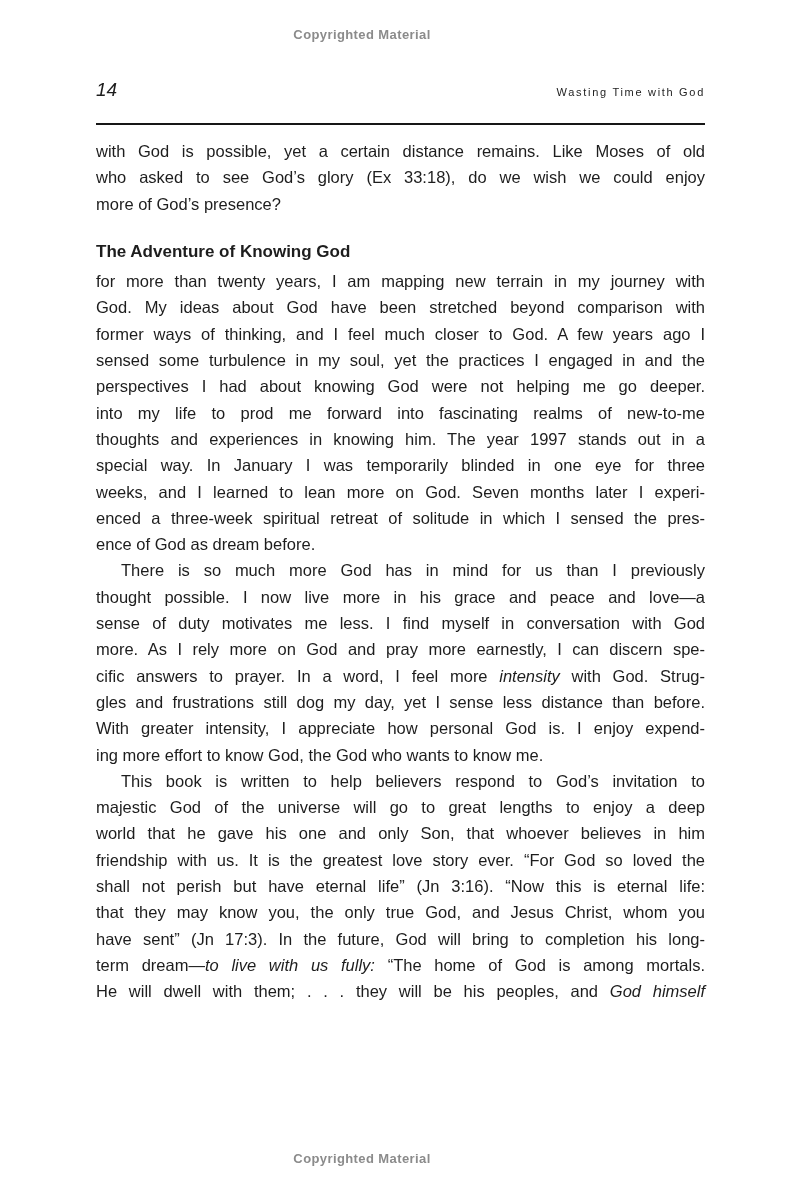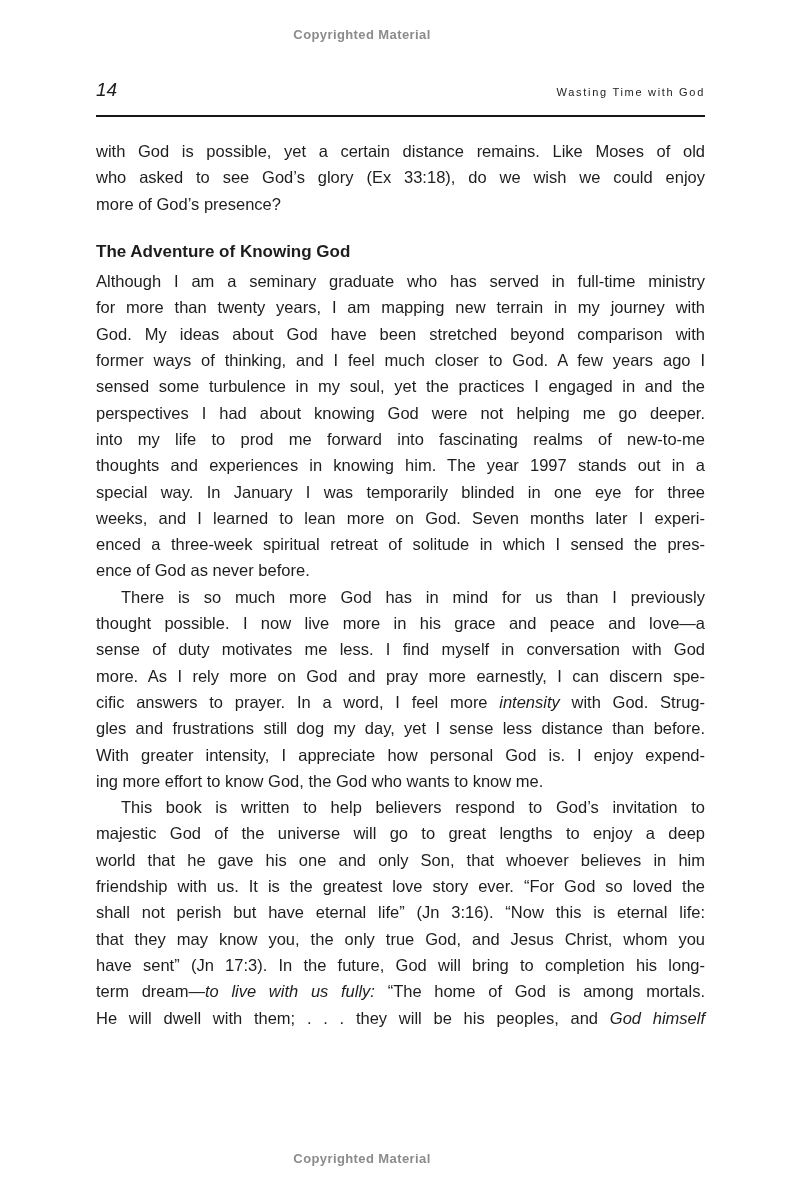--- a/index.html
+++ b/index.html
@@ -23,21 +23,21 @@
     letter-spacing: 0.4px;
   }
   .copyright.top { top: 27px; }
   .copyright.bottom { top: 1151px; }
   .header {
     position: absolute;
     left: 96px;
     width: 609px;
     top: 80px;
     border-bottom: 2px solid #161616;
-    padding-bottom: 13px;
+    padding-bottom: 21px;
   }
   .header-inner {
     display: flex;
     justify-content: space-between;
     align-items: baseline;
   }
   .page-number {
     font-style: italic;
     font-size: 19px;
     line-height: 20px;
@@ -87,32 +87,31 @@
   </div>
 
   <div class="page-body">
       <div class="paragraph">
         <div class="line"><span>with God is possible, yet a certain distance remains. Like Moses of old</span></div>
         <div class="line"><span>who asked to see God’s glory (Ex 33:18), do we wish we could enjoy</span></div>
         <div class="line last"><span>more of God’s presence?</span></div>
       </div>
       <div class="heading">The Adventure of Knowing God</div>
       <div class="paragraph">
-        <div class="line"><span>Although I am a seminary graduate who has served in full-time ministry</span></div>
         <div class="line"><span>for more than twenty years, I am mapping new terrain in my journey with</span></div>
         <div class="line"><span>God. My ideas about God have been stretched beyond comparison with</span></div>
         <div class="line"><span>former ways of thinking, and I feel much closer to God. A few years ago I</span></div>
         <div class="line"><span>sensed some turbulence in my soul, yet the practices I engaged in and the</span></div>
         <div class="line"><span>perspectives I had about knowing God were not helping me go deeper.</span></div>
         <div class="line"><span>into my life to prod me forward into fascinating realms of new-to-me</span></div>
         <div class="line"><span>thoughts and experiences in knowing him. The year 1997 stands out in a</span></div>
         <div class="line"><span>special way. In January I was temporarily blinded in one eye for three</span></div>
         <div class="line"><span>weeks, and I learned to lean more on God. Seven months later I experi-</span></div>
         <div class="line"><span>enced a three-week spiritual retreat of solitude in which I sensed the pres-</span></div>
-        <div class="line last"><span>ence of God as never before.</span></div>
+        <div class="line last"><span>ence of God as dream before.</span></div>
       </div>
       <div class="paragraph">
         <div class="line indent"><span>There is so much more God has in mind for us than I previously</span></div>
         <div class="line"><span>thought possible. I now live more in his grace and peace and love—a</span></div>
         <div class="line"><span>sense of duty motivates me less. I find myself in conversation with God</span></div>
         <div class="line"><span>more. As I rely more on God and pray more earnestly, I can discern spe-</span></div>
         <div class="line"><span>cific answers to prayer. In a word, I feel more </span><span class="it">intensity</span><span> with God. Strug-</span></div>
         <div class="line"><span>gles and frustrations still dog my day, yet I sense less distance than before.</span></div>
         <div class="line"><span>With greater intensity, I appreciate how personal God is. I enjoy expend-</span></div>
         <div class="line last"><span>ing more effort to know God, the God who wants to know me.</span></div>

